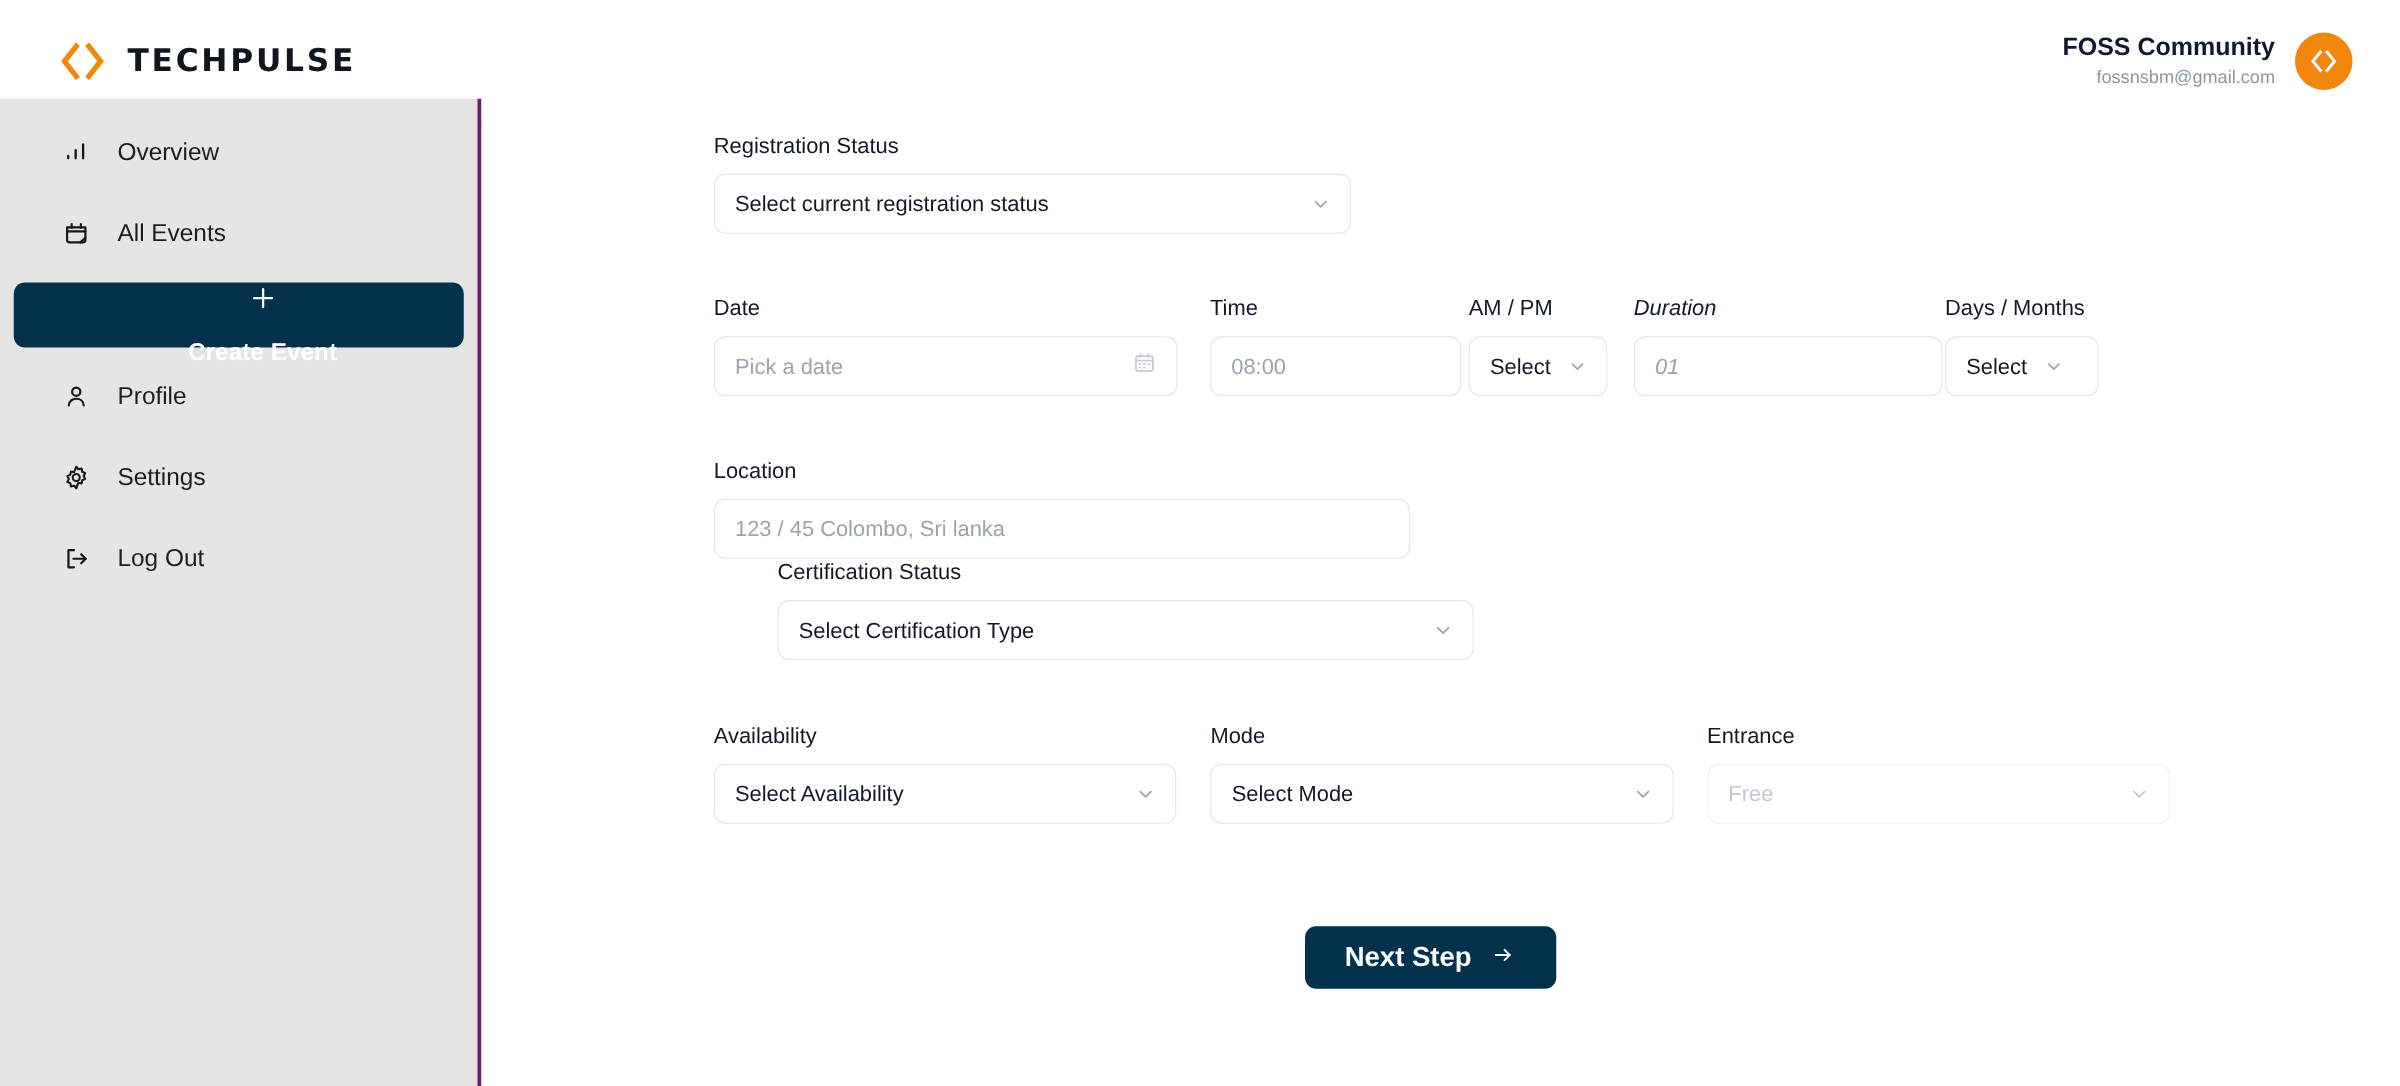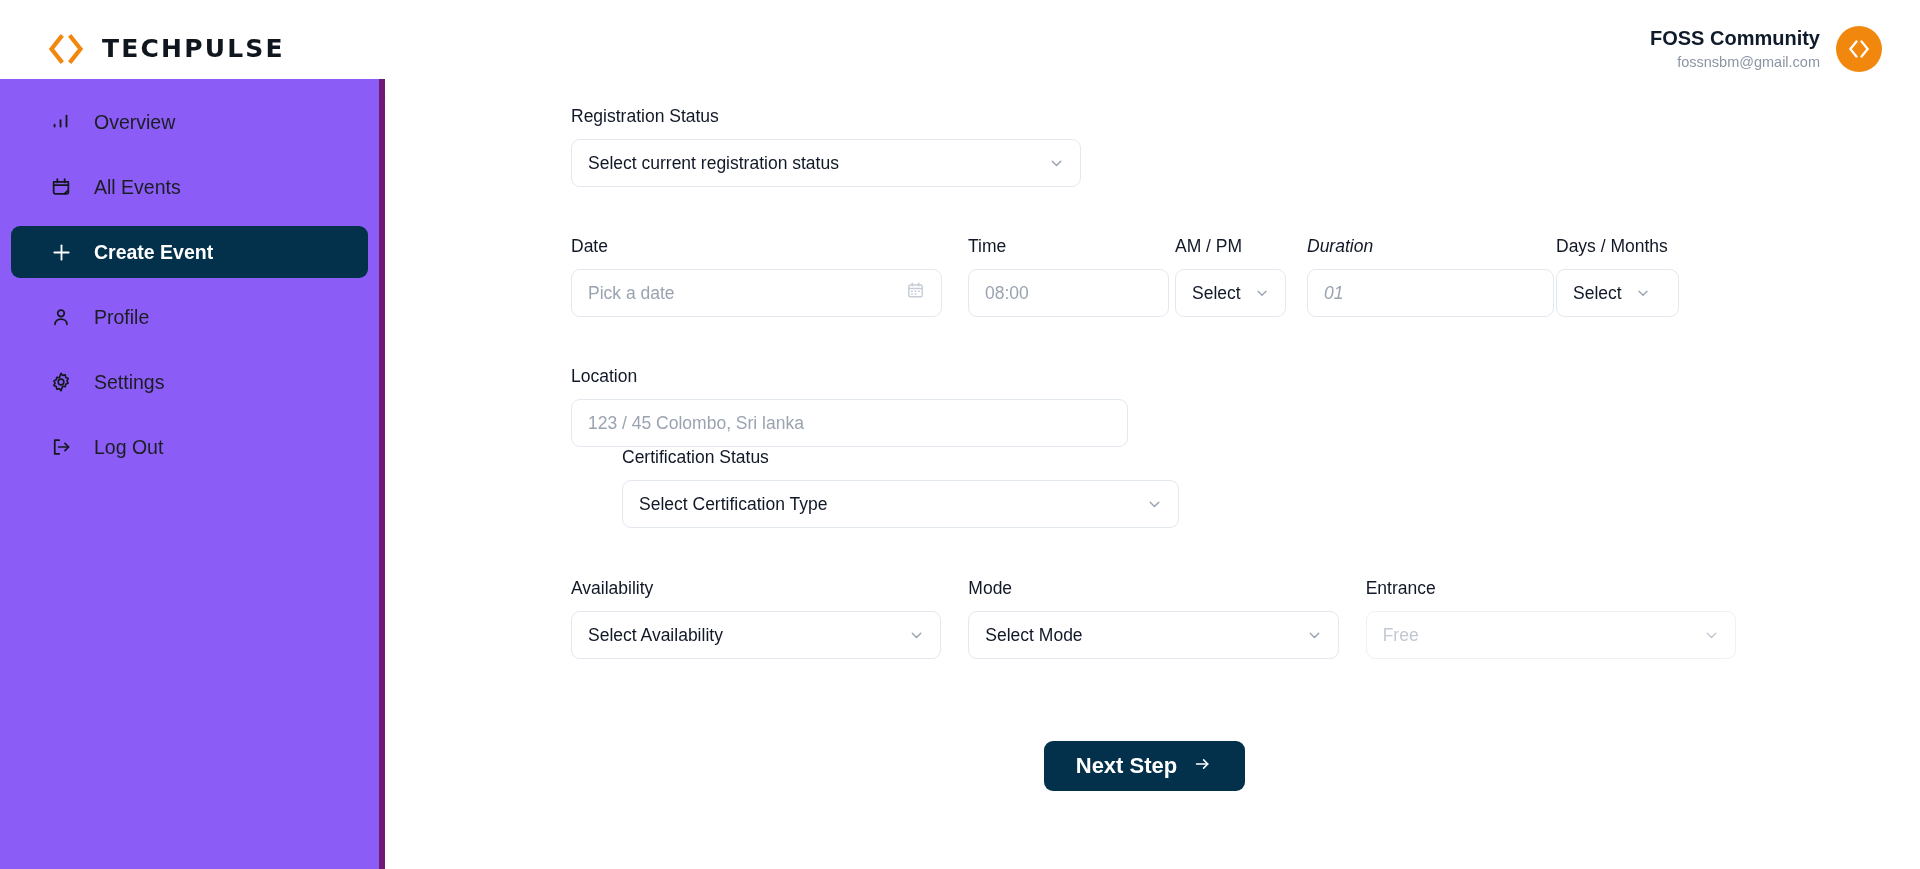--- a/index.html
+++ b/index.html
@@ -33,39 +33,39 @@
   .avatar {
     width: 46px; height: 46px; border-radius: 50%;
     background: #f2870d;
     display: flex; align-items: center; justify-content: center;
   }
 
   
   .sidebar {
     position: absolute; top: 79px; left: 0;
     width: 385px; height: 790px;
-    border-right: 6px solid #701a75;
-    background: #8b5cf6;
+    border-right: 3px solid #701a75;
+    background: #e5e5e5;
     padding-top: 17px;
   }
   .nav-item {
     position: relative;
     display: flex; align-items: center; gap: 21px;
     height: 52px; margin: 0 11px; padding-left: 38px;
     border-radius: 9px;
     cursor: pointer;
     margin-bottom: 13px;
   }
   .nav-item .nav-ico {
     width: 24px; height: 24px;
     display: flex; align-items: center; justify-content: center;
     flex: 0 0 24px;
   }
   .nav-label { font-size: 19.5px; color: #1a1d21; font-weight: 400; }
-  .nav-item.active { background: #03304a; }
+  .nav-item.active { background: #03304a; flex-direction: column; }
   .nav-item.active .nav-label { color: #ffffff; font-weight: 600; }
 
   
   .main {
     position: absolute; top: 79px; left: 386px;
     width: 1534px; height: 790px;
     background: #ffffff;
   }
   .form-area { position: absolute; left: 185px; top: 27px; width: 1165px; }
 

